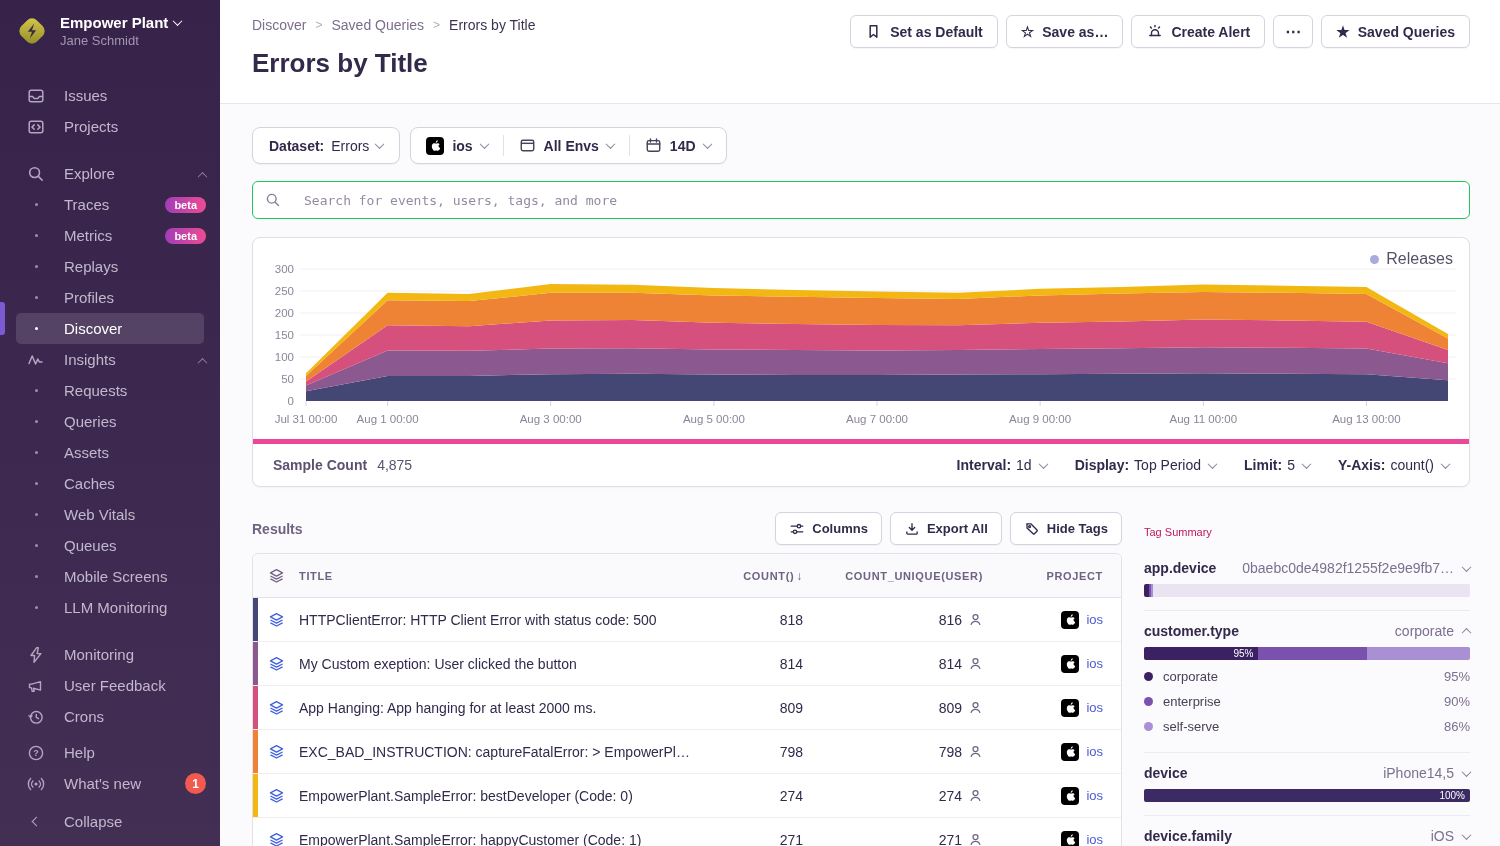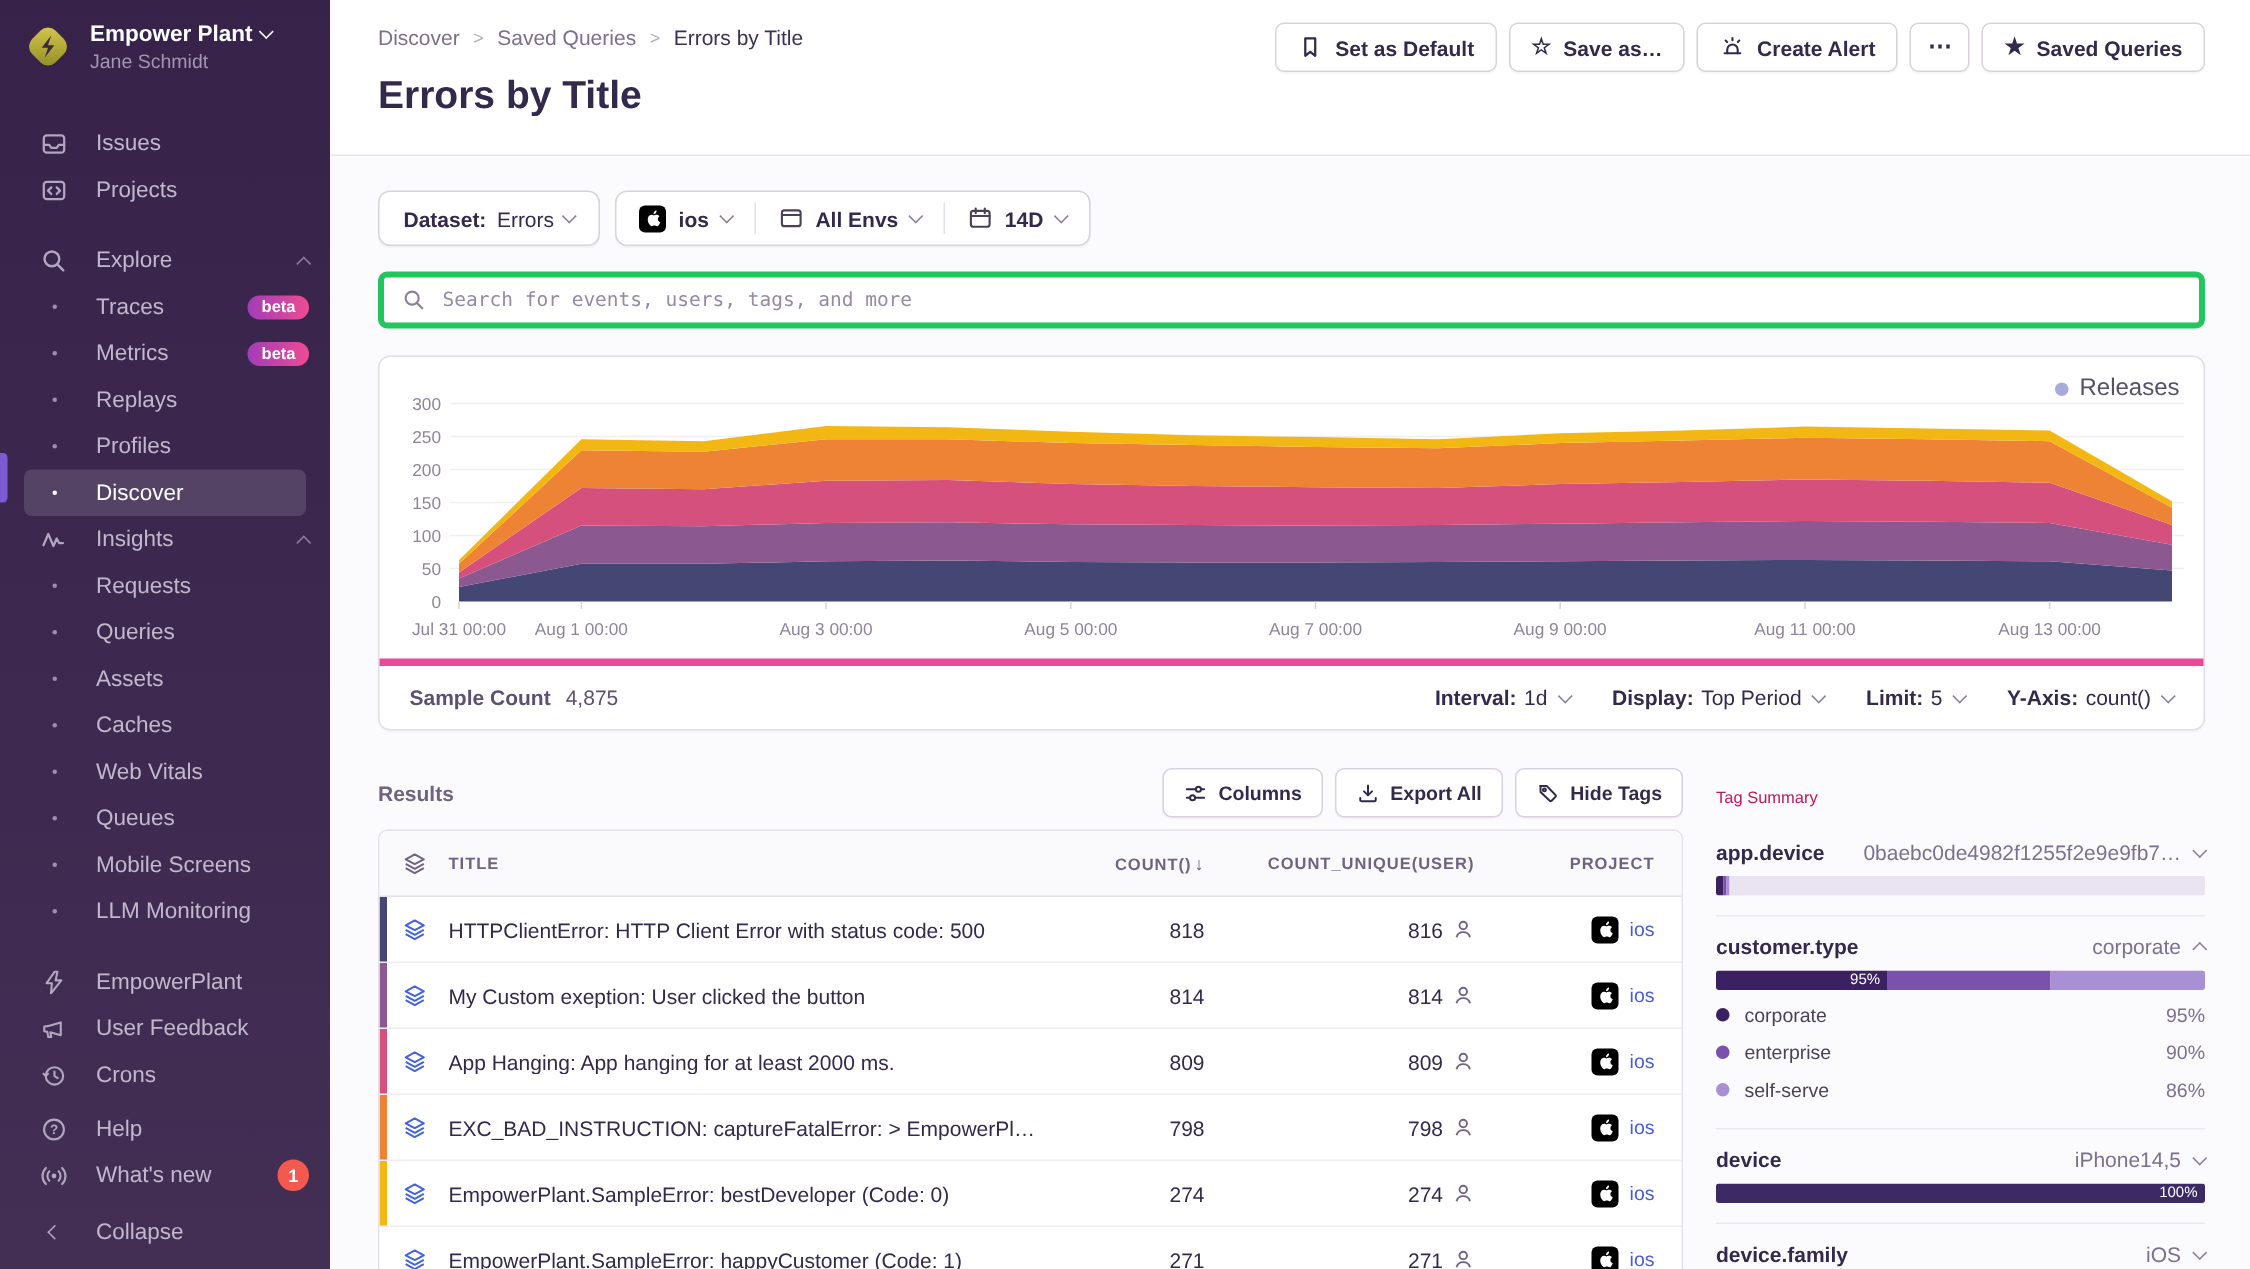--- a/index.html
+++ b/index.html
@@ -43,22 +43,22 @@
   
   .content{position:absolute;left:220px;top:104px;width:1280px;height:742px;background:#fbfafc;}
   .frow{position:absolute;left:32px;top:23px;display:flex;gap:10px;}
   .fbtn,.fgroup{height:37px;background:#fff;border:1px solid #d8d2de;border-radius:8px;display:flex;align-items:center;
     font-size:14px;color:#33294b;box-shadow:0 1px 1px rgba(40,30,60,.04);box-sizing:border-box;cursor:pointer;}
   .fbtn{padding:0 16px;gap:7px;}
   .fseg{display:flex;align-items:center;gap:8px;padding:0 15px;height:100%;font-weight:bold;}
   .fdiv{width:1px;height:21px;background:#e4dfe8;}
   .muted2{color:#8b7f99;}
   .applebox{width:18px;height:18px;background:#000;border-radius:4px;display:flex;align-items:center;justify-content:center;flex:0 0 auto;}
-  .search{position:absolute;left:32px;top:77px;width:1218px;height:38px;background:#fff;border:4px solid #22c55e;border-radius:6px;
-    display:flex;align-items:center;padding:0 12px;gap:9px;box-sizing:border-box;}
+  .search{position:absolute;left:32px;top:77px;width:1218px;height:38px;background:#fff;border:1px solid #22c55e;border-radius:6px;
+    display:flex;align-items:center;padding:0 12px;gap:21px;box-sizing:border-box;}
   .search input{flex:1;border:none;outline:none;font-family:"DejaVu Sans Mono",monospace;font-size:13px;color:#3c3250;background:transparent;}
   .search input::placeholder{color:#968aa2;}
   
   .chartpanel{position:absolute;left:32px;top:133px;width:1218px;height:250px;background:#fff;border:1px solid #e2dde7;
     border-radius:8px;box-sizing:border-box;box-shadow:0 1px 2px rgba(40,30,60,.04);}
   .legend{position:absolute;right:16px;top:12px;display:flex;align-items:center;gap:7px;font-size:16px;color:#57506b;cursor:pointer;}
   .ldot{width:9px;height:9px;border-radius:50%;}
   .chartsvg{position:absolute;left:0;top:0;}
   .cfooter{position:absolute;left:0;bottom:0;width:100%;height:47px;border-top:5px solid #ec4899;box-sizing:border-box;
     display:flex;align-items:center;padding:0 20px;font-size:14px;color:#5c5170;}
@@ -258,21 +258,21 @@
           </span>
           <span>LLM Monitoring</span>
         </div>
       <div class="sp16"></div>
       <div class="sitem">
         <span class="sicon">
             <svg class="ic" width="18" height="18" viewBox="0 0 18 18" fill="none" stroke="currentColor" stroke-width="1.4" stroke-linejoin="round">
               <path d="M9.5 1.8 4 9.5h3.6L7 16.2 13.9 7.6h-3.8l1.2-5.8z"></path>
             </svg>
           </span>
-        <span>EmpowerPlant</span>
+        <span>Monitoring</span>
       </div>
       <div class="sitem">
         <span class="sicon">
             <svg class="ic" width="18" height="18" viewBox="0 0 18 18" fill="none" stroke="currentColor" stroke-width="1.4" stroke-linejoin="round">
               <path d="M2.5 7.3v3.2l2 .4.7 3.4h2l-.7-3.1 7 1.9V4.6L4.7 7.1z"></path>
             </svg>
           </span>
         <span>User Feedback</span>
       </div>
       <div class="sitem">

